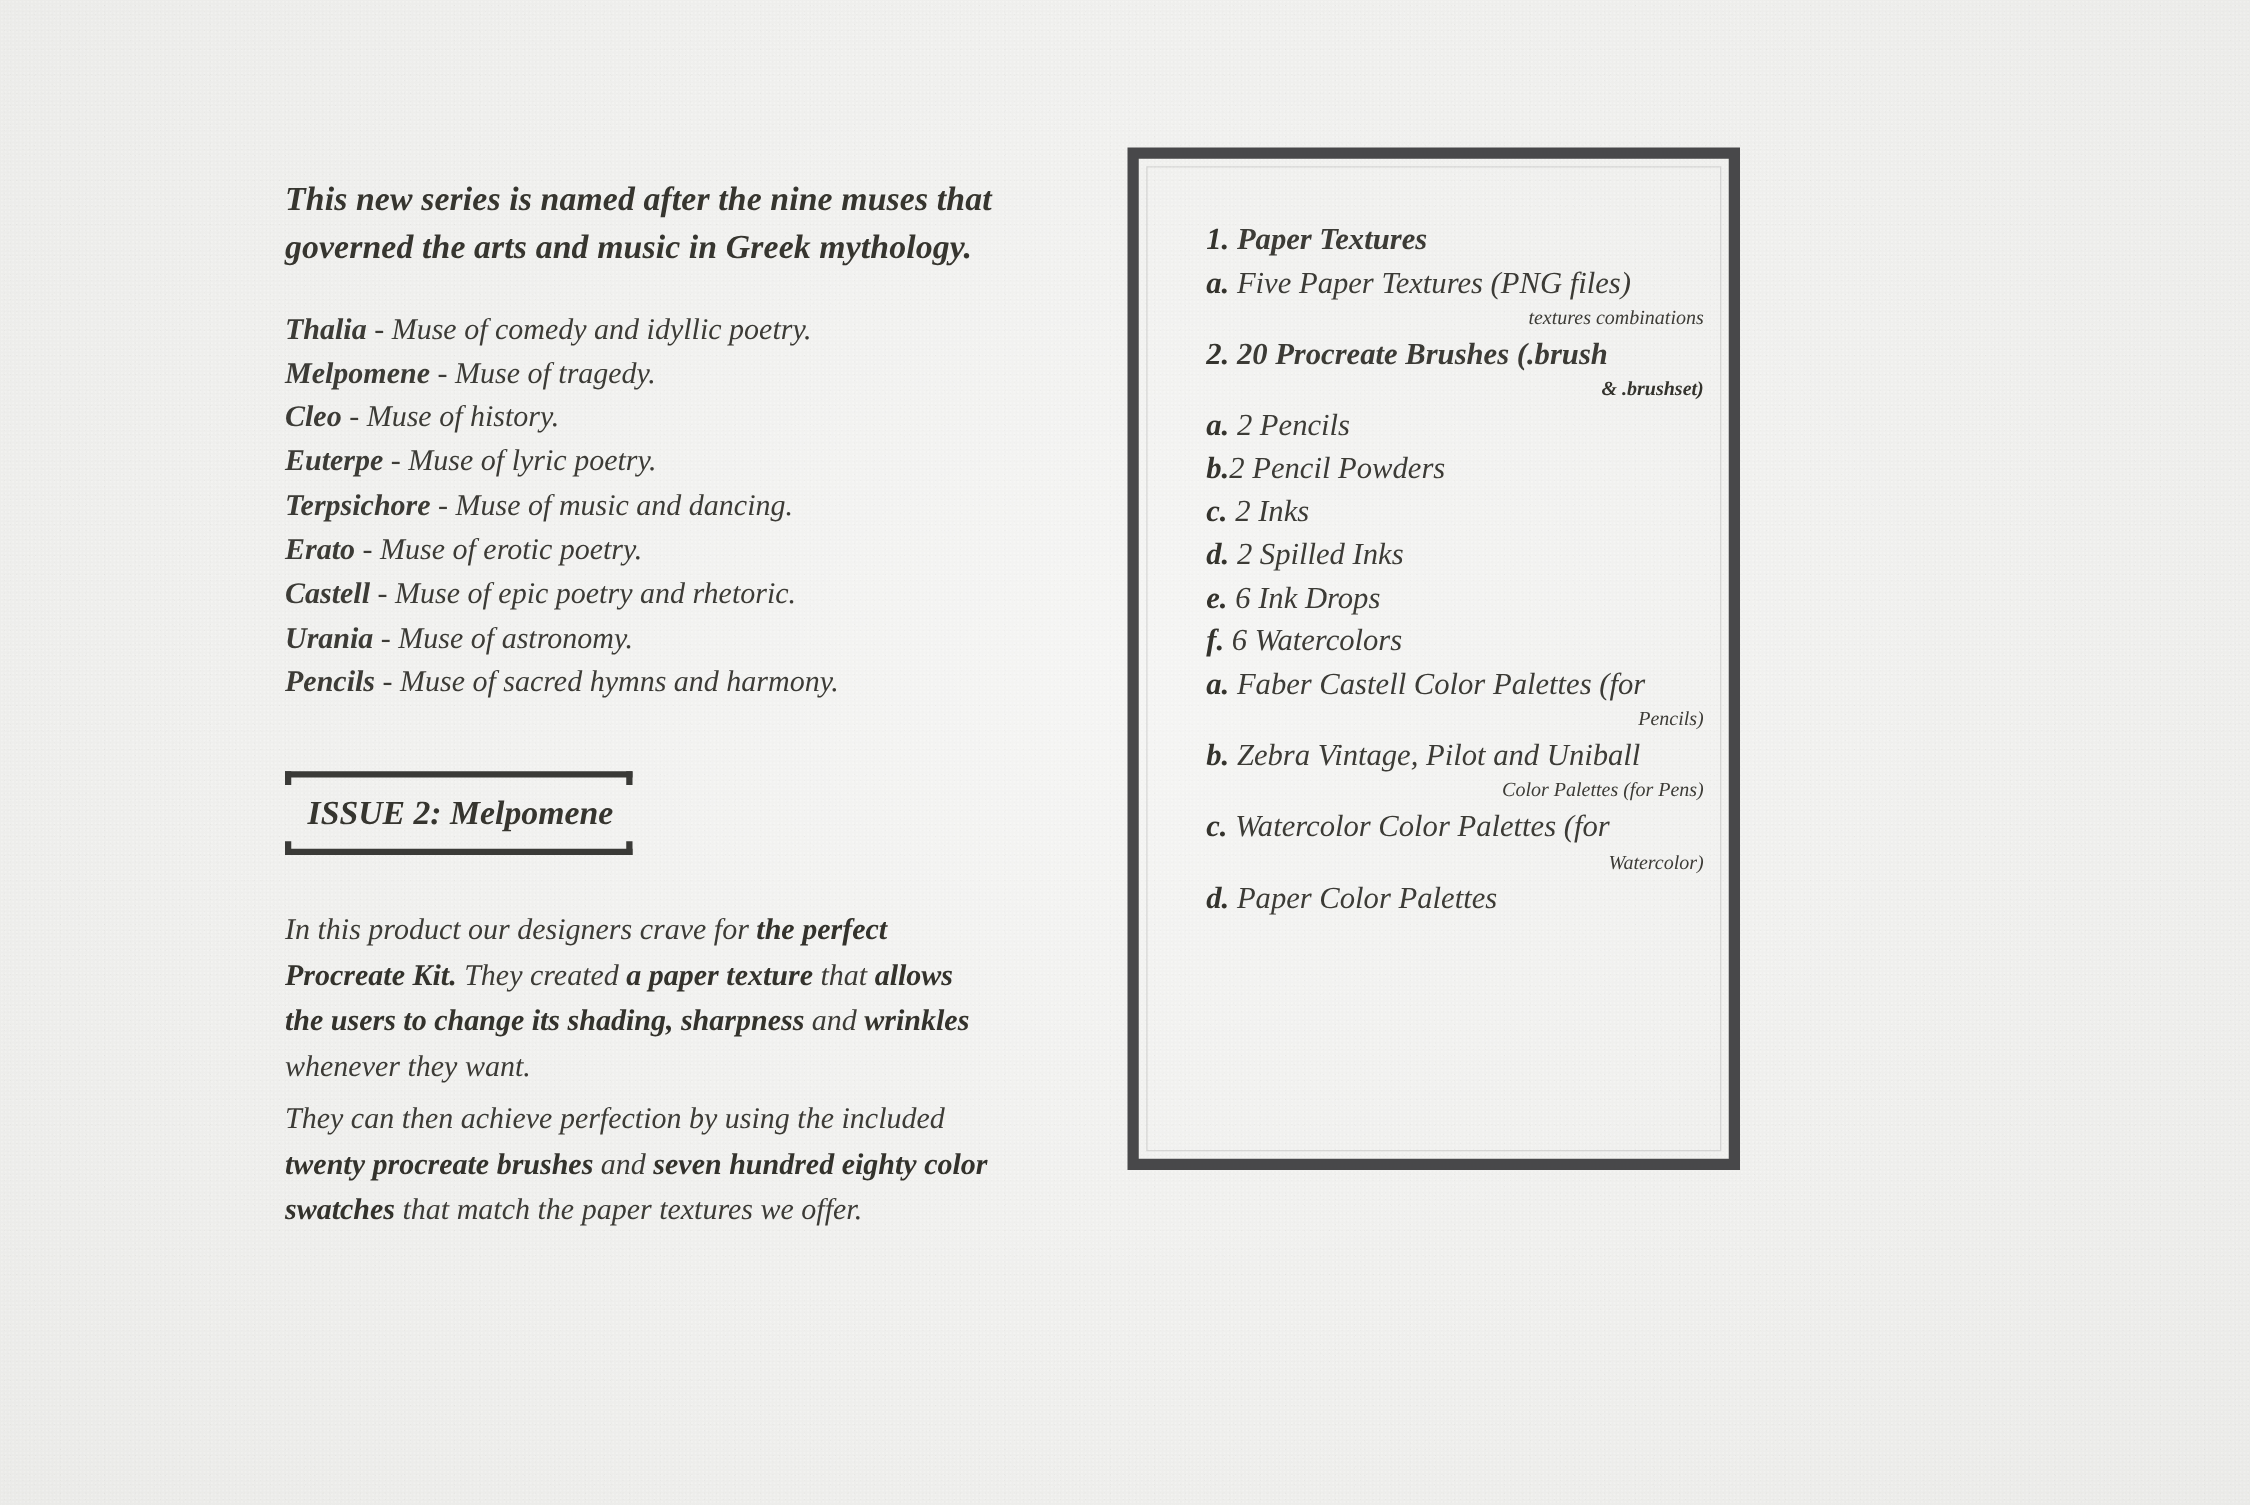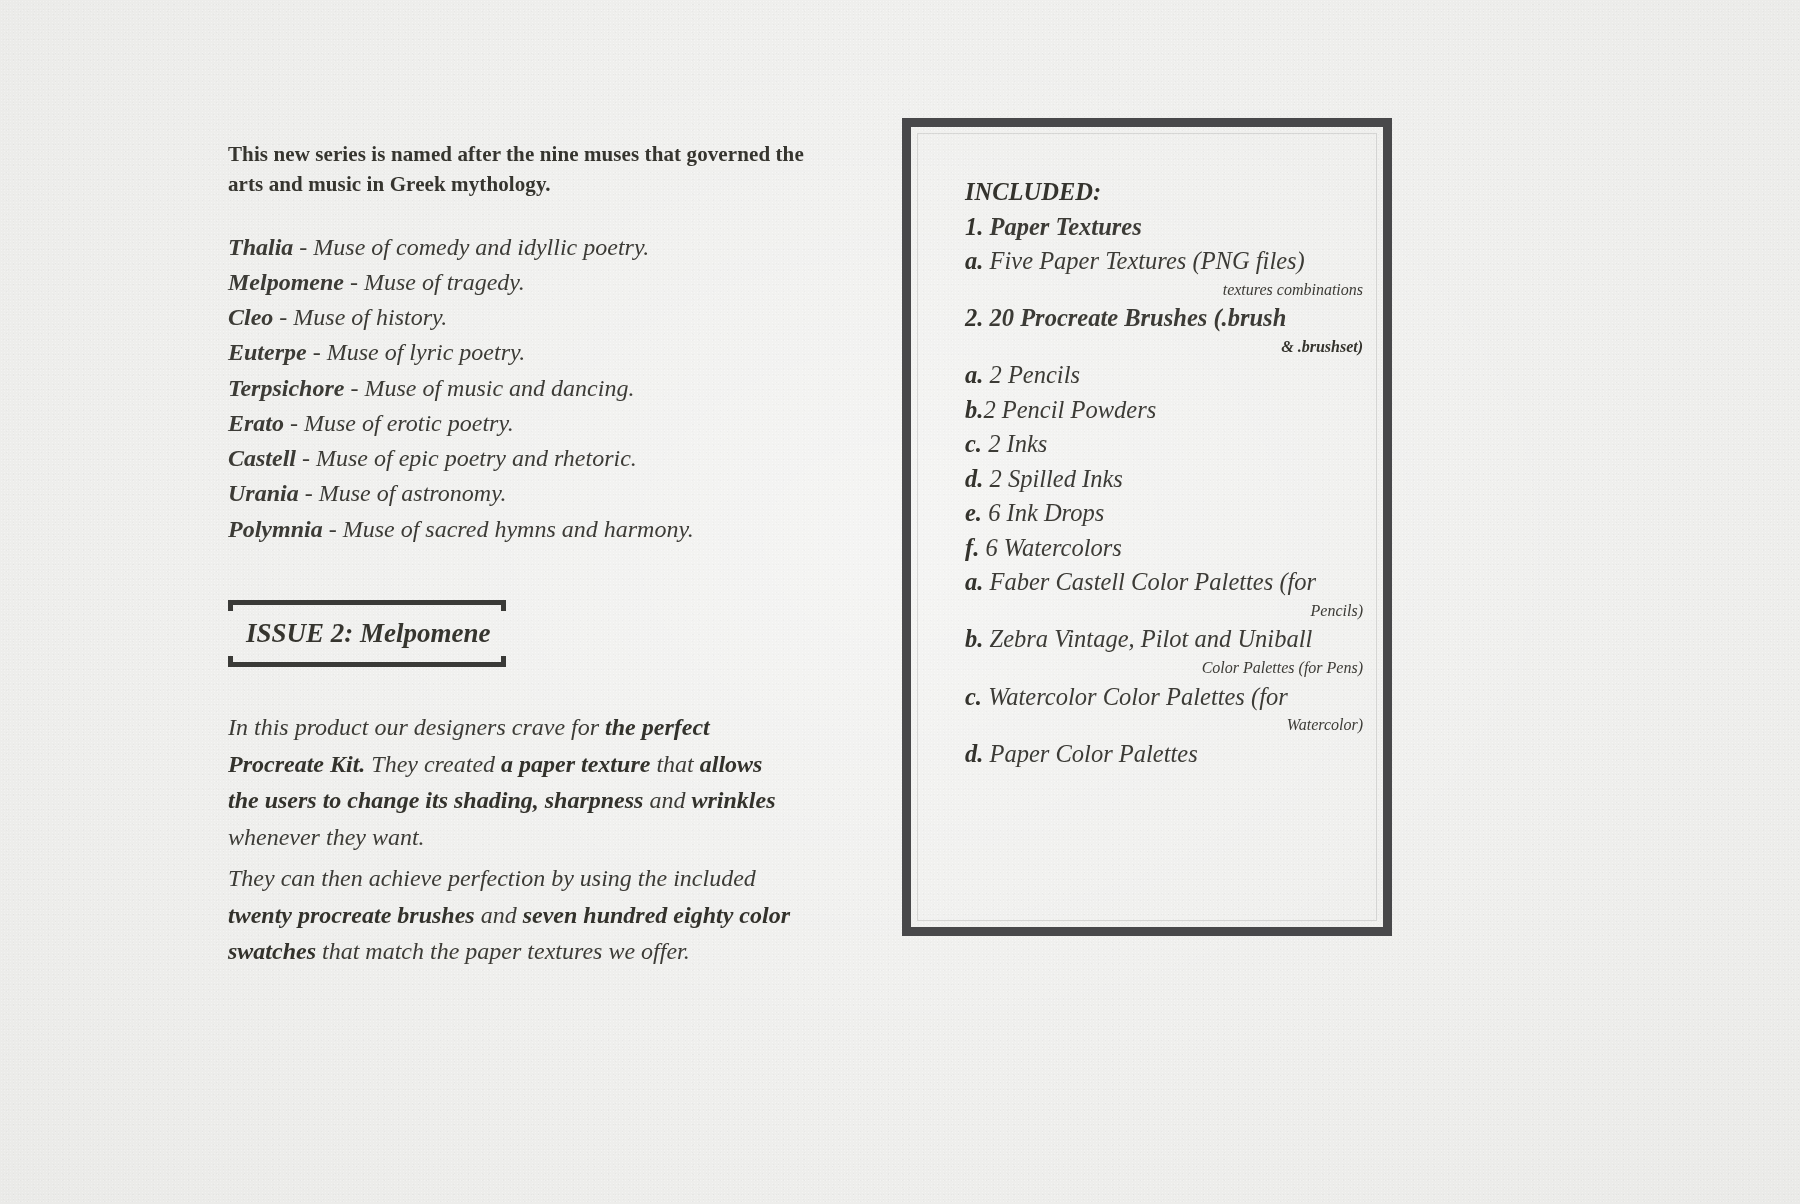--- a/index.html
+++ b/index.html
@@ -43,22 +43,23 @@
 
   
   .left-col {
     position: absolute;
     left: 228px;
     top: 140px;
     width: 600px;
   }
 
   .intro {
-    font-weight: bold;
-    font-size: 21px;
+    font-style: italic;
+    font-weight: bold;
+    font-size: 27px;
     line-height: 1.42;
     letter-spacing: 0.1px;
     margin: 0 0 30px 0;
     color: #36352f;
   }
 
   .muse-list {
     margin: 0 0 44px 0;
     padding: 0;
     list-style: none;
@@ -202,38 +203,37 @@
 
     <ul class="muse-list">
         <li class="muse-item"><span class="muse-name">Thalia</span><span class="muse-desc"> - </span><span class="muse-desc">Muse of comedy and idyllic poetry.</span></li>
         <li class="muse-item"><span class="muse-name">Melpomene</span><span class="muse-desc"> - </span><span class="muse-desc">Muse of tragedy.</span></li>
         <li class="muse-item"><span class="muse-name">Cleo</span><span class="muse-desc"> - </span><span class="muse-desc">Muse of history.</span></li>
         <li class="muse-item"><span class="muse-name">Euterpe</span><span class="muse-desc"> - </span><span class="muse-desc">Muse of lyric poetry.</span></li>
         <li class="muse-item"><span class="muse-name">Terpsichore</span><span class="muse-desc"> - </span><span class="muse-desc">Muse of music and dancing.</span></li>
         <li class="muse-item"><span class="muse-name">Erato</span><span class="muse-desc"> - </span><span class="muse-desc">Muse of erotic poetry.</span></li>
         <li class="muse-item"><span class="muse-name">Castell</span><span class="muse-desc"> - </span><span class="muse-desc">Muse of epic poetry and rhetoric.</span></li>
         <li class="muse-item"><span class="muse-name">Urania</span><span class="muse-desc"> - </span><span class="muse-desc">Muse of astronomy.</span></li>
-        <li class="muse-item"><span class="muse-name">Polymnia</span><span class="muse-desc"> - </span><span class="muse-desc">Muse of sacred hymns and harmony.</span></li>
+        <li class="muse-item"><span class="muse-name">Pencils</span><span class="muse-desc"> - </span><span class="muse-desc">Muse of sacred hymns and harmony.</span></li>
       </ul>
 
     <div class="issue-block">
       <div class="issue-rule top"></div>
       <div class="issue-title">ISSUE 2: Melpomene</div>
       <div class="issue-rule bottom"></div>
     </div>
 
     <p class="body-para"><span>In this product our designers crave for </span><b>the perfect Procreate Kit.</b><span> They created </span><b>a paper texture</b><span> that </span><b>allows the users to change its shading, sharpness</b><span> and </span><b>wrinkles</b><span> whenever they want.</span></p>
     <p class="body-para"><span>They can then achieve perfection by using the included </span><b>twenty procreate brushes</b><span> and </span><b>seven hundred eighty color swatches</b><span> that match the paper textures we offer.</span></p>
 
   </div>
 
   <div class="included-panel">
     <div class="included-inner"></div>
     <div class="included-content">
-      <div class="inc-line heading">INCLUDED:</div>
       <div id="included-items">
           <div class="inc-line"><span class="inc-marker">1.</span><span class="inc-text bold"> Paper Textures</span></div>
           <div class="inc-line"><span class="inc-marker">a.</span><span class="inc-text"> Five Paper Textures (PNG files)</span></div>
           <div class="inc-cont">textures combinations</div>
           <div class="inc-line"><span class="inc-marker">2.</span><span class="inc-text bold"> 20 Procreate Brushes (.brush</span></div>
           <div class="inc-cont bold">&amp; .brushset)</div>
           <div class="inc-line"><span class="inc-marker">a.</span><span class="inc-text"> 2 Pencils</span></div>
           <div class="inc-line"><span class="inc-marker">b.</span><span class="inc-text">2 Pencil  Powders</span></div>
           <div class="inc-line"><span class="inc-marker">c.</span><span class="inc-text"> 2 Inks</span></div>
           <div class="inc-line"><span class="inc-marker">d.</span><span class="inc-text"> 2 Spilled Inks</span></div>

